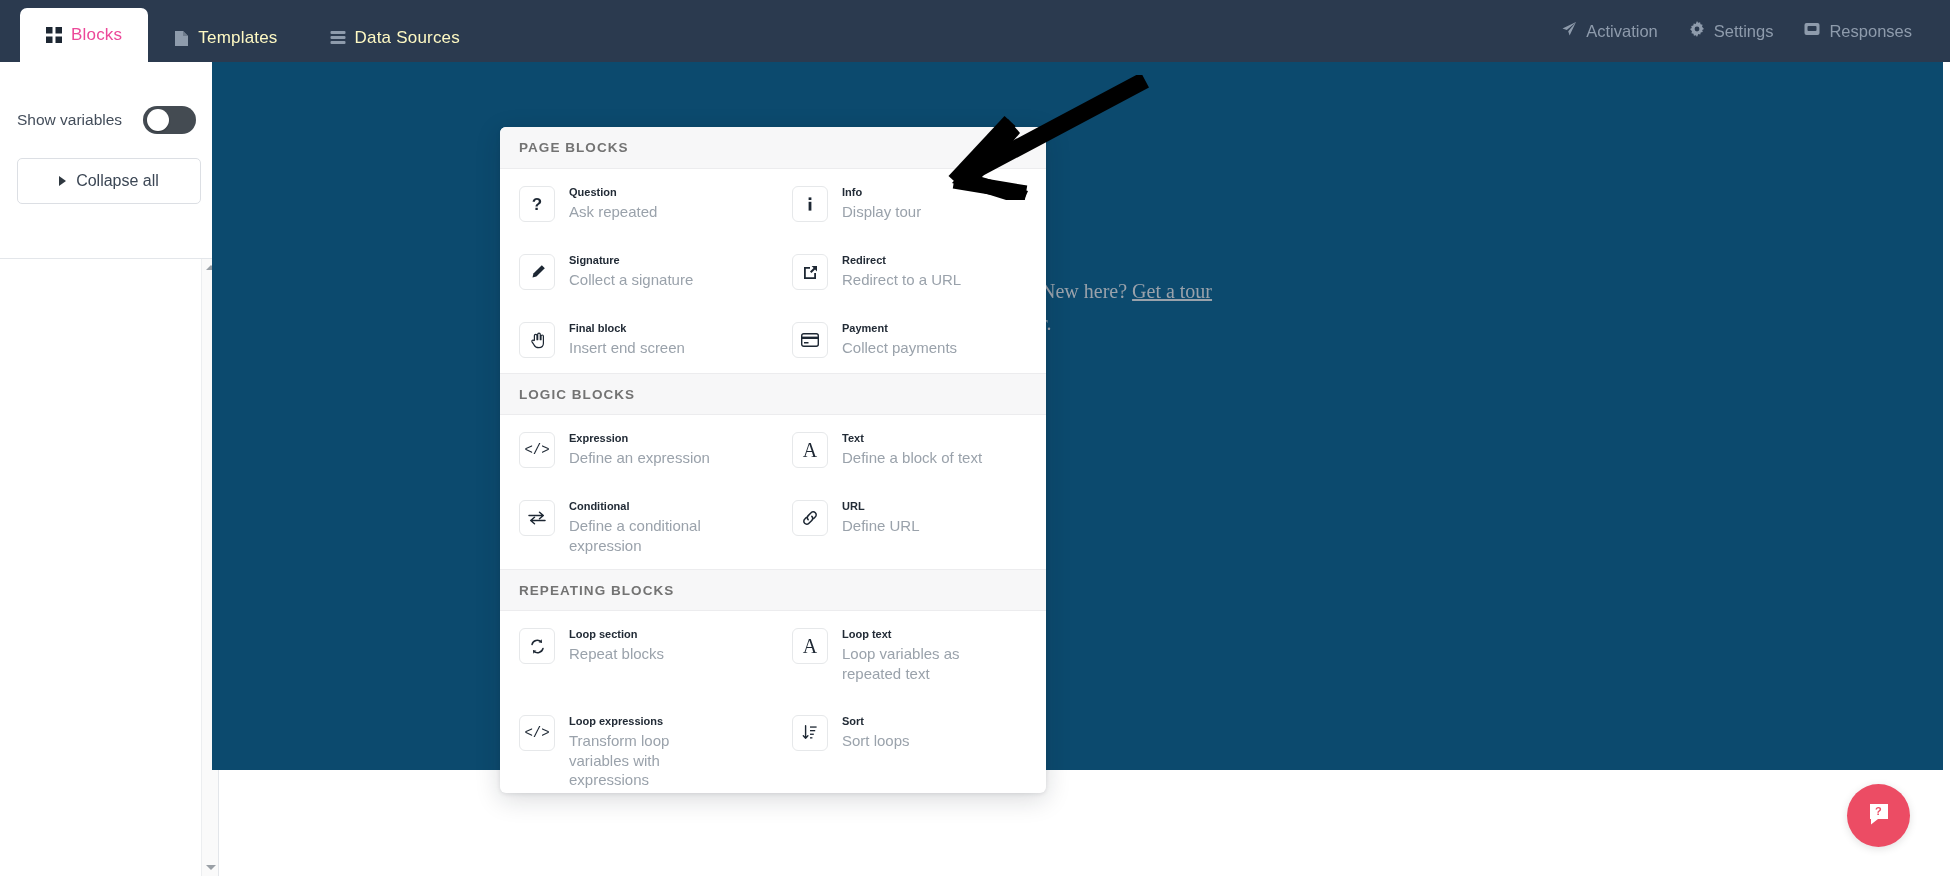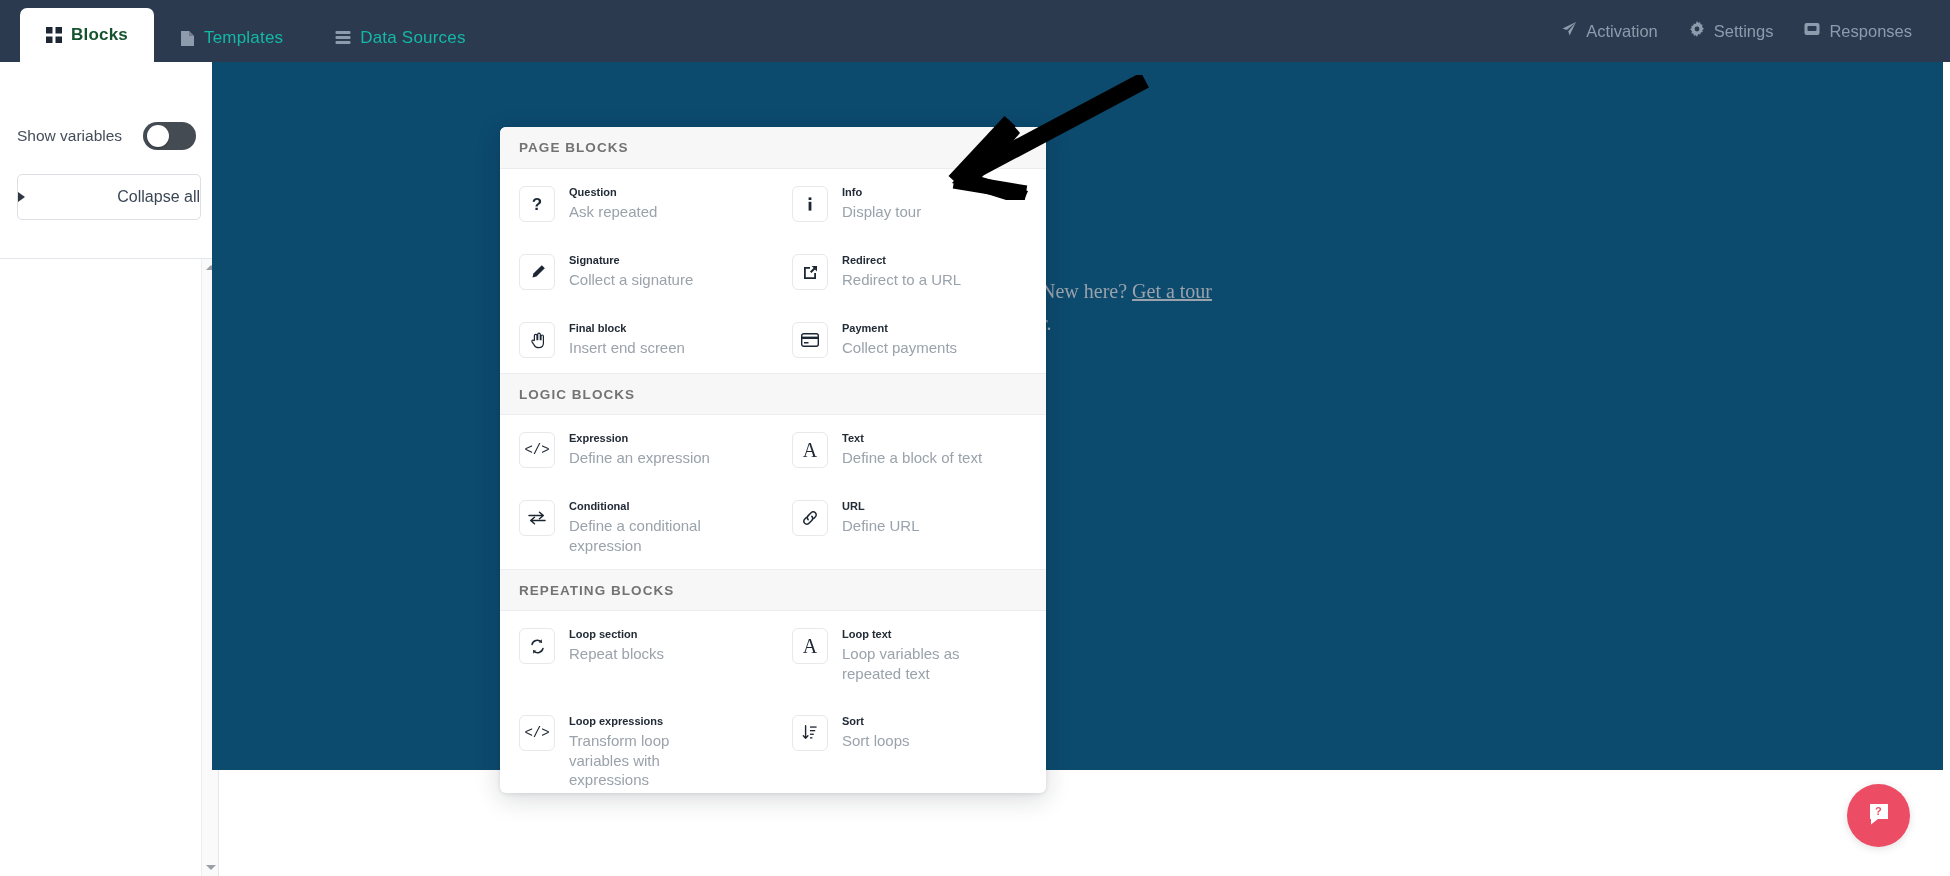--- a/index.html
+++ b/index.html
@@ -14,26 +14,26 @@
   .topbar {
     position: absolute; top: 0; left: 0;
     width: 1950px; height: 62px;
     background: #2b3a4f;
     display: flex; align-items: flex-end;
   }
   .tabs { display: flex; align-items: flex-end; height: 62px; padding-left: 20px; }
   .tab {
     display: flex; align-items: center; gap: 9px;
     height: 48px; padding: 0 26px;
-    color: #14b8a6; font-size: 17px; letter-spacing: .2px;
+    color: #fef9c3; font-size: 17px; letter-spacing: .2px;
     cursor: pointer; white-space: nowrap;
   }
   .tab.active {
-    background: #ffffff; color: #14532d;
-    border-radius: 7px 7px 0 0; height: 54px; font-weight: bold;
+    background: #ffffff; color: #ec4899;
+    border-radius: 7px 7px 0 0; height: 54px;
   }
   .tab .ic { display: inline-flex; align-items: center; }
   .tab svg { display: block; }
 
   .topright {
     margin-left: auto; display: flex; align-items: center;
     height: 62px; padding-right: 38px; gap: 31px;
   }
   .topright-item {
     display: flex; align-items: center; gap: 9px;
@@ -56,37 +56,37 @@
   }
   .filter-input {
     border: none; outline: none; background: transparent;
     font-family: "Liberation Sans", sans-serif;
     font-size: 15.5px; color: #3b4654; width: 100%;
   }
   .filter-input::placeholder { color: #a9b0ba; }
 
   .showvars-row {
     display: flex; align-items: center; justify-content: space-between;
-    margin-top: 40px; padding: 0 5px 0 0;
+    margin-top: 24px; padding: 0 5px 0 0;
   }
   .showvars-label { font-size: 15.5px; color: #434d5a; }
   .toggle {
     width: 53px; height: 28px; border-radius: 14px;
     background: #444b52; position: relative; cursor: pointer; flex: none;
   }
   .toggle .knob {
     position: absolute; top: 3px; left: 4px;
     width: 22px; height: 22px; border-radius: 50%;
     background: #ffffff; box-shadow: 0 1px 2px rgba(0,0,0,.3);
   }
 
   .collapse-btn {
     margin-top: 24px; height: 46px;
     border: 1px solid #dcdfe4; border-radius: 5px;
-    display: flex; align-items: center; justify-content: space-between; gap: 10px;
+    display: flex; align-items: center; justify-content: center; gap: 10px;
     font-size: 16px; color: #3b4654; cursor: pointer; background: #fff;
   }
   .caret-right {
     width: 0; height: 0;
     border-left: 7px solid #2f3840;
     border-top: 5px solid transparent;
     border-bottom: 5px solid transparent;
   }
   .sidebar-divider {
     position: absolute; left: 0; top: 196px;

